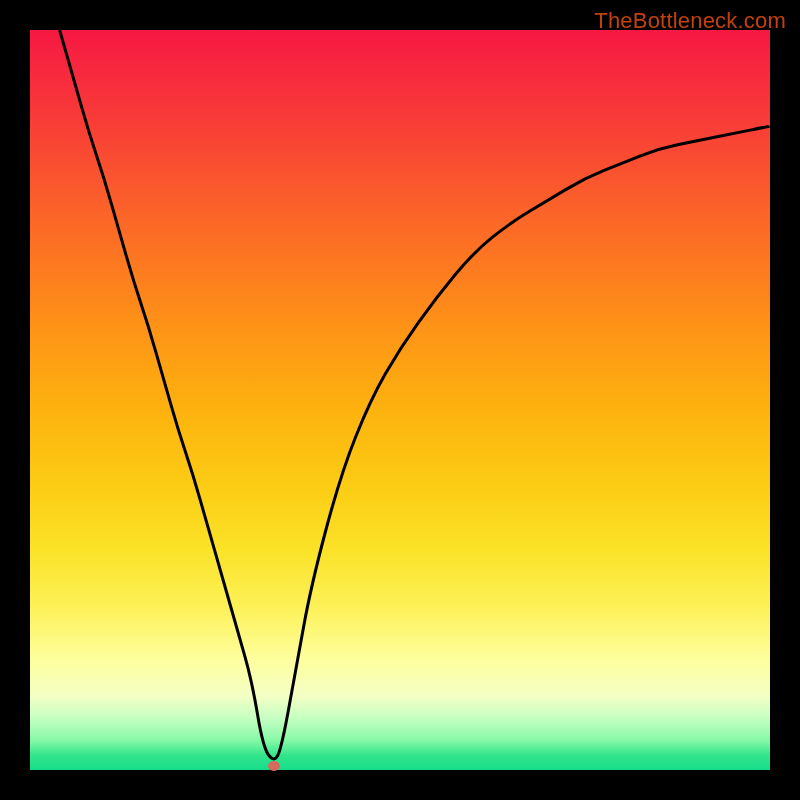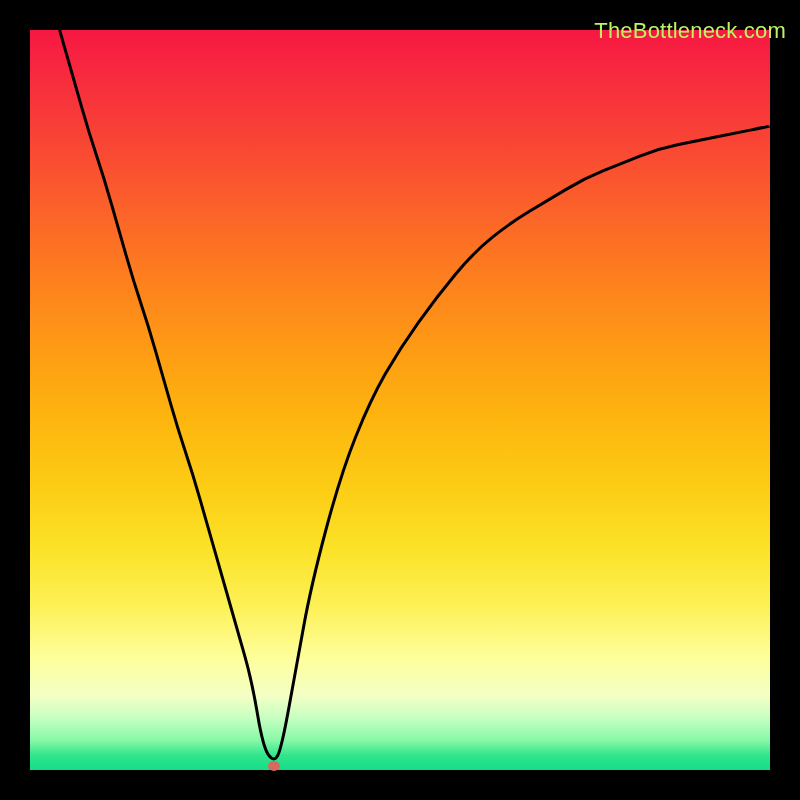--- a/index.html
+++ b/index.html
@@ -6,23 +6,23 @@
   body {
     width: 800px;
     height: 800px;
     background: #000;
     position: relative;
     font-family: Arial, Helvetica, sans-serif;
     overflow: hidden;
   }
   .watermark {
     position: absolute;
-    top: 18px;
+    top: 8px;
     right: 14px;
-    color: #bef264;
+    color: #c2410c;
     font-size: 22px;
     font-weight: 500;
     letter-spacing: 0.2px;
     z-index: 10;
   }
   .frame {
     position: absolute;
     top: 30px;
     left: 30px;
     width: 740px;

